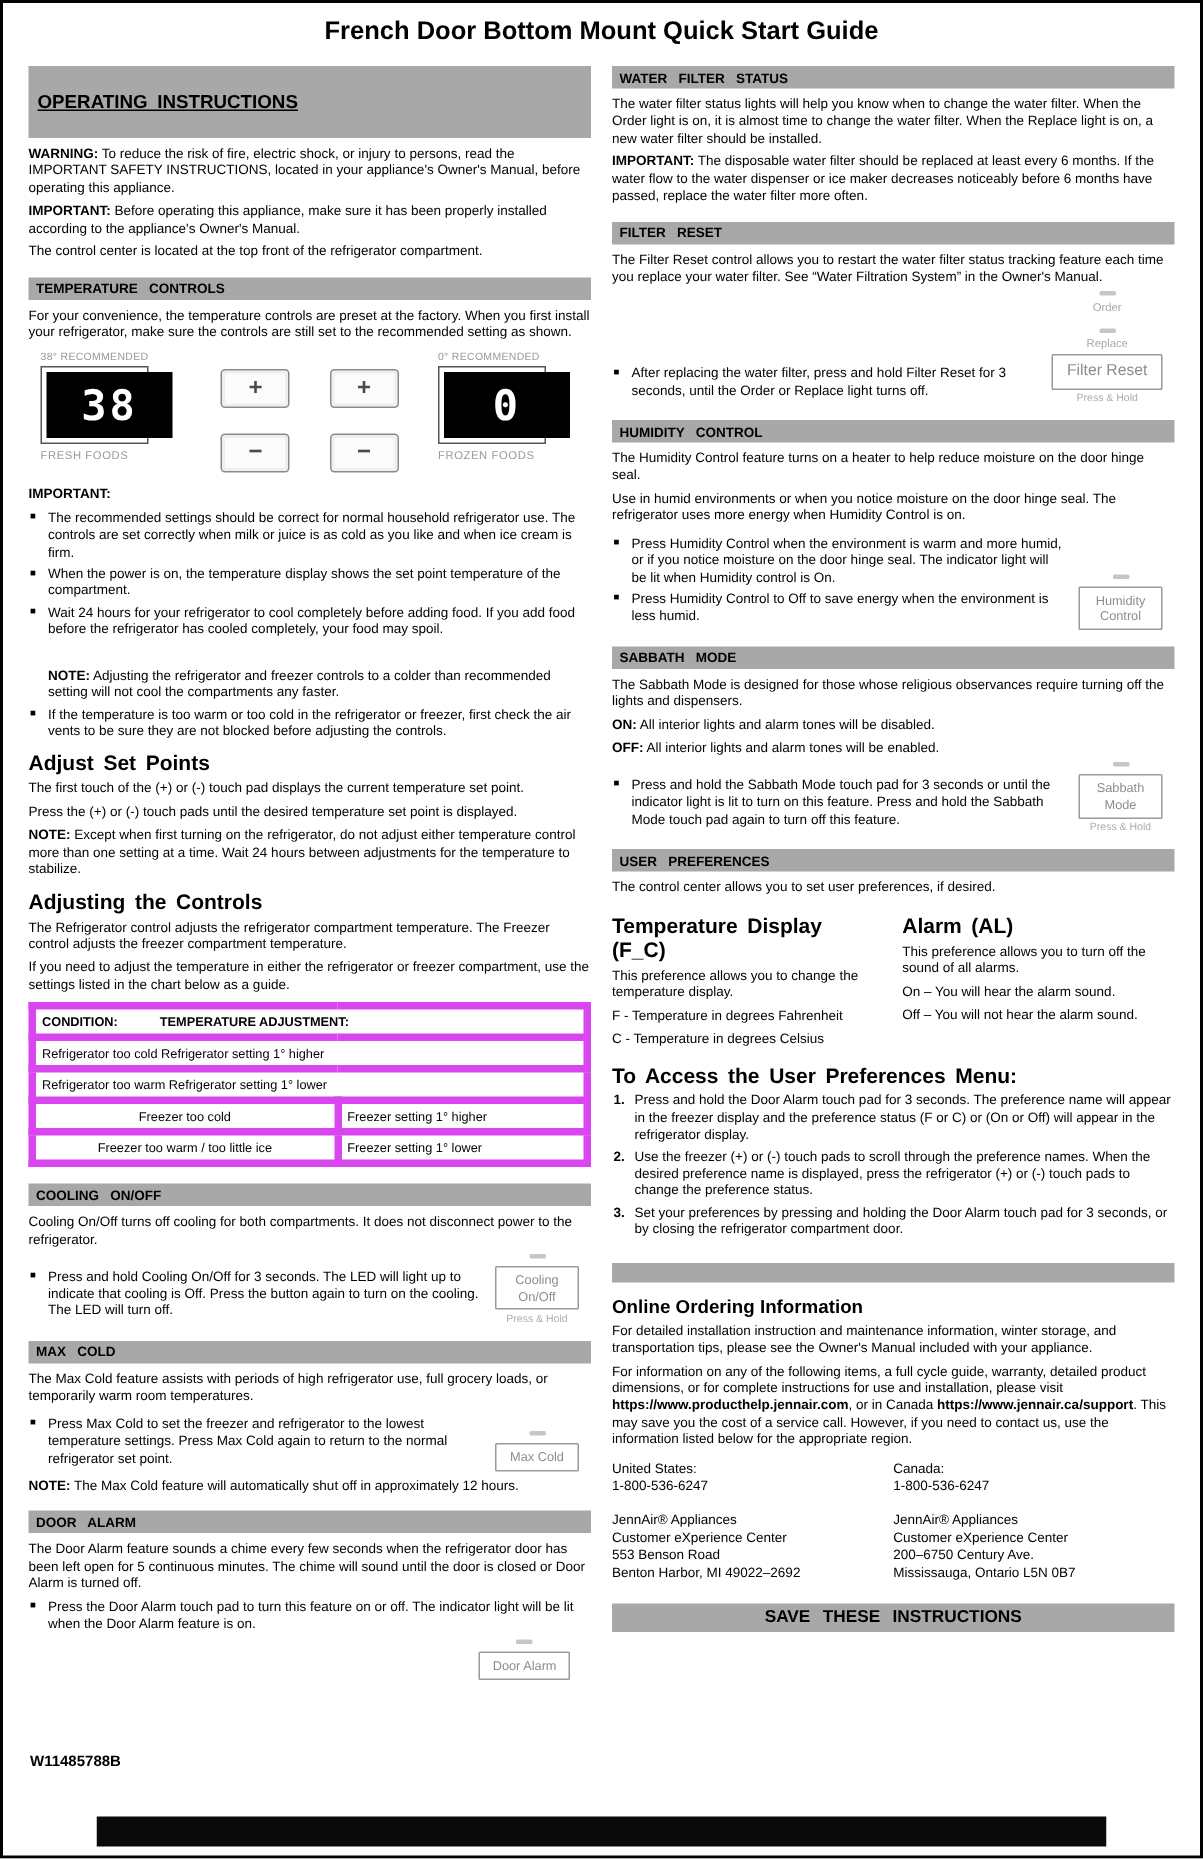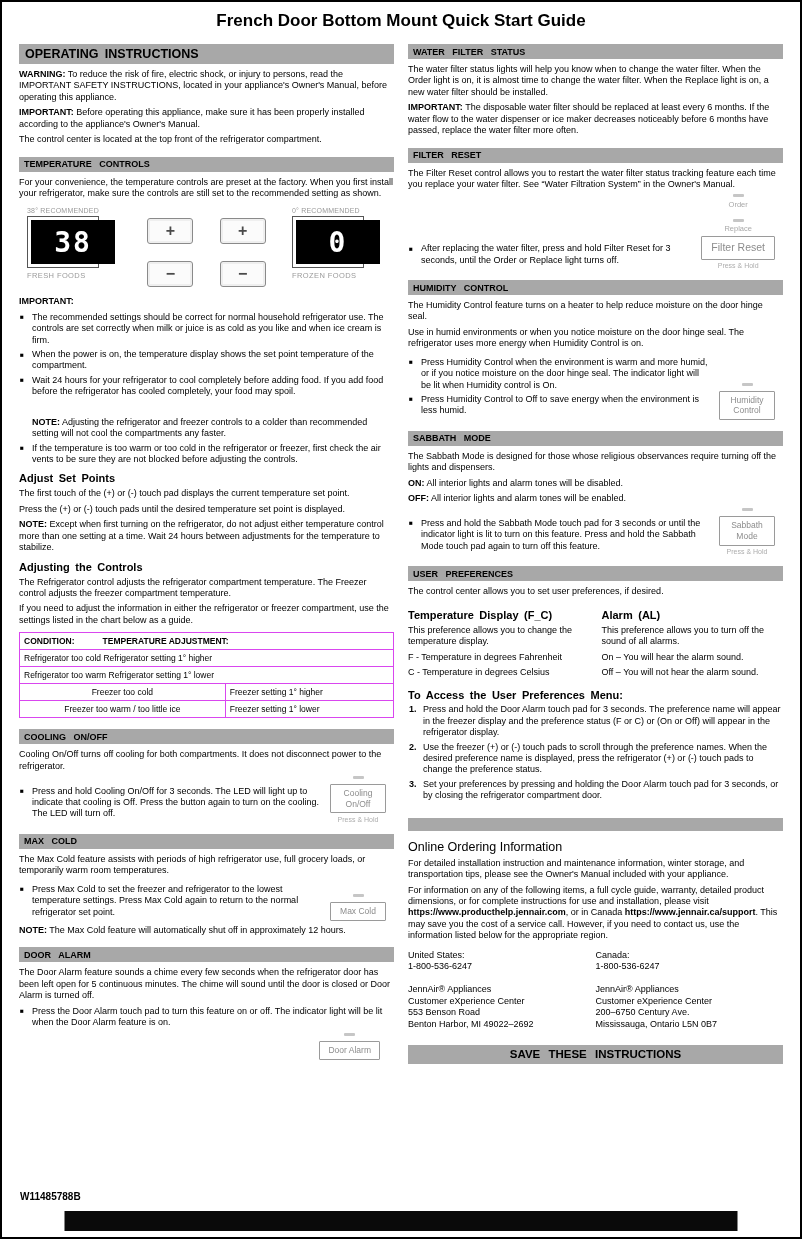--- a/index.html
+++ b/index.html
@@ -4,40 +4,40 @@
 <style>
   * { margin:0; padding:0; box-sizing:border-box; }
   html,body { background:#e8e8e8; }
   body { width:802px; font-family:"Liberation Sans", sans-serif; color:#000; }
   .page { position:relative; width:802px; height:1239px; background:#fff; border:2px solid #000; overflow:hidden; }
   .title { text-align:center; font-size:17px; font-weight:bold; padding-top:9px; }
   .columns { display:flex; gap:14px; padding:13px 17px 0; align-items:flex-start; }
   .col { flex:1; min-width:0; }
 
   .bar { background:#a8a8a8; font-weight:bold; word-spacing:5px; font-size:9px; padding:2.5px 5px; margin:11px 0 5px; }
-  .bar.main { font-size:12.5px; padding:3px 6px; word-spacing:3px; }
+  .bar.main { font-size:12.5px; padding:17px 6px; word-spacing:3px;text-decoration:underline; }
   .bar.first { margin-top:0; }
   .bar.banner { text-align:center; font-size:11.5px; padding:3.5px; margin-top:14px; }
   .bar.empty { height:13px; margin-top:16px; }
 
   .body { font-size:9px; line-height:1.27; margin:4px 0; }
   .b { font-weight:bold; }
-  .subhead { font-size:11px; font-weight:bold; word-spacing:2.5px; margin:7px 0 2px; }
+  .subhead { font-size:14px; font-weight:bold; word-spacing:2.5px; margin:7px 0 2px; }
 
   .bullet { position:relative; padding-left:13px; font-size:9px; line-height:1.27; margin:3px 0; }
   .bullet::before { content:"■"; position:absolute; left:1px; top:1.5px; font-size:6.5px; }
   .note-sub { margin-top:19px; }
 
   .steps { margin:2px 0 4px; }
   .step { position:relative; padding-left:15px; font-size:9px; line-height:1.27; margin:3px 0; counter-increment:step; }
   .steps { counter-reset:step; }
   .step::before { content:counter(step) "."; position:absolute; left:1px; font-weight:bold; }
 
   table.adj { border-collapse:collapse; width:100%; margin:6px 0 4px; }
-  table.adj td { border:1px solid #d946ef; font-size:8.5px; padding:3px 4px; }
+  table.adj td { border:5px solid #d946ef; font-size:8.5px; padding:3px 4px; }
   td.th { font-weight:bold; }
   .th-gap { margin-left:28px; }
   td.c1 { width:55%;text-align:center; }
 
   .temp-graphic { display:flex; justify-content:space-between; align-items:flex-start; padding:4px 8px 2px; margin:4px 0 7px; }
   .disp-group { width:94px; }
   .disp-label { font-size:7px; color:#9a9a9a; margin-bottom:2px; letter-spacing:0.2px; }
   .disp-box { border:1px solid #555; background:#fff; padding:3px; width:72px; }
   .disp-screen { background:#000; color:#fff; width:84px; height:44px; display:flex; align-items:center; justify-content:center;
                  font-family:"DejaVu Sans Mono", monospace; font-size:28px; font-weight:bold; letter-spacing:2px; }
@@ -56,27 +56,27 @@
   .ctl .box { border:1px solid #9a9a9a; background:#fff; color:#8c8c8c; text-align:center; font-size:8.5px;
               line-height:1.25; padding:3px 8px; min-width:56px; border-radius:1px; }
   .ctl .box.big { font-size:10.5px; padding:4px 9px; min-width:68px; }
   .ctl .caption { font-size:7px; color:#adadad; margin-top:2.5px; }
   .ord-row { display:flex; gap:10px; margin-bottom:3px;flex-direction:column; }
   .ord-item { display:flex; flex-direction:column; align-items:center; gap:2.5px; font-size:7.5px; color:#a8a8a8; }
 
   .pref-cols { display:flex; gap:12px; margin-top:2px; }
   .pref-col { flex:1; min-width:0; }
 
-  .ordering-heading { font-size:12.5px; font-weight:normal; margin:9px 0 4px; }
+  .ordering-heading { font-size:12.5px; font-weight:bold; margin:9px 0 4px; }
   .link { font-weight:bold; }
   .contact { display:flex; margin-top:8px; }
   .contact-col { flex:1; font-size:9px; line-height:1.3; }
   .addr { margin-top:11px; }
 
-  .doc-number { position:absolute; left:18px; bottom:35px; font-size:10px; font-weight:bold; }
+  .doc-number { position:absolute; left:18px; bottom:57px; font-size:10px; font-weight:bold; }
   .bottom-bar { position:absolute; bottom:6px; left:50%; transform:translateX(-50%); width:673px; height:20px; background:#0a0a0a; }
 </style>
 </head>
 <body>
 
 <div class="page">
   <div class="title">French Door Bottom Mount Quick Start Guide</div>
 
   <div class="columns">
 
@@ -123,21 +123,21 @@
       </div>
       <div class="bullet"><span>If the temperature is too warm or too cold in the refrigerator or freezer, first check the air vents to be sure they are not blocked before adjusting the controls.</span></div>
 
       <div class="subhead">Adjust Set Points</div>
       <p class="body">The first touch of the (+) or (-) touch pad displays the current temperature set point.</p>
       <p class="body">Press the (+) or (-) touch pads until the desired temperature set point is displayed.</p>
       <p class="body"><span class="b">NOTE:</span> <span>Except when first turning on the refrigerator, do not adjust either temperature control more than one setting at a time. Wait 24 hours between adjustments for the temperature to stabilize.</span></p>
 
       <div class="subhead">Adjusting the Controls</div>
       <p class="body">The Refrigerator control adjusts the refrigerator compartment temperature. The Freezer control adjusts the freezer compartment temperature.</p>
-      <p class="body">If you need to adjust the information in either the refrigerator or freezer compartment, use the settings listed in the chart below as a guide.</p>
+      <p class="body">If you need to adjust the temperature in either the refrigerator or freezer compartment, use the settings listed in the chart below as a guide.</p>
 
       <table class="adj">
         <tbody>
           <tr>
             <td colspan="2" class="th"><span>CONDITION:</span><span class="th-gap">TEMPERATURE ADJUSTMENT:</span></td>
           </tr>
           <tr>
             <td colspan="2"><span>Refrigerator too cold</span> <span>Refrigerator setting 1° higher</span></td>
           </tr>
           <tr>

